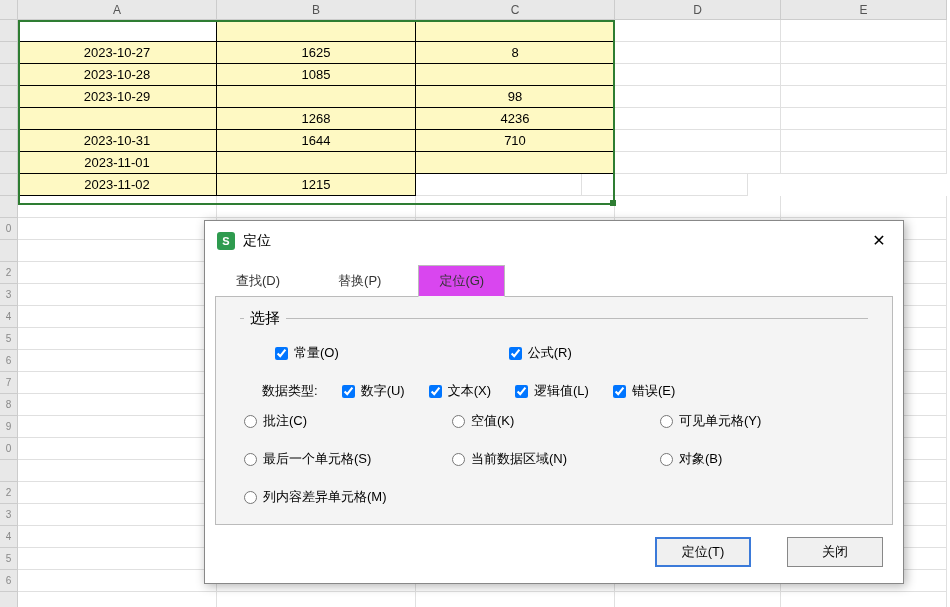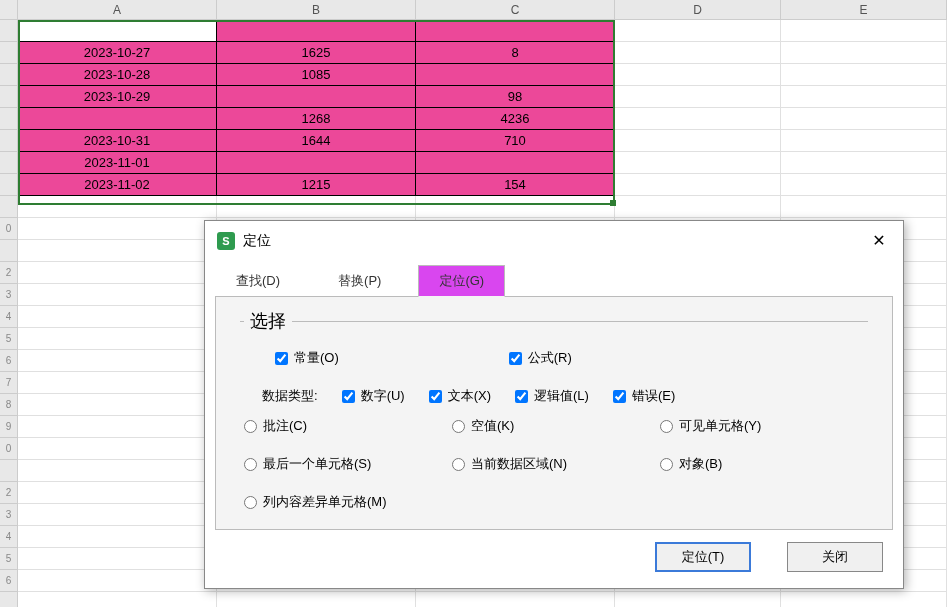--- a/index.html
+++ b/index.html
@@ -61,21 +61,21 @@
     .sel-block {
       position: absolute;
       top: 0;
       left: 0;
       width: 597px;
       height: 185px;
       pointer-events: none;
       border: 2px solid #2e7d32;
     }
     .sel-cell {
-      background: #ec4899;
+      background: #fef9c3;
       border-right: 1px solid #000;
       border-bottom: 1px solid #000;
     }
     .sel-cell.first-active { background: #fff; }
     .sel-handle {
       position: absolute;
       width: 6px; height: 6px;
       background: #2e7d32;
       right: -3px;
       bottom: -3px;
@@ -141,21 +141,21 @@
       border-top: none;
     }
     fieldset.sel-group {
       border: none;
       border-top: 1px solid #bbb;
       padding: 10px 4px 0 4px;
       margin: 0;
     }
     fieldset.sel-group legend {
       padding: 0 6px;
-      font-size: 18px;
+      font-size: 15px;
     }
     .opt-row {
       display: flex;
       align-items: center;
       gap: 6px;
       margin: 6px 0;
     }
     .indent1 { margin-left: 18px; padding-left: 13px; }
     .grid3 {
       display: grid;
@@ -284,21 +284,20 @@
         <div class="cell-row">
           <div class="cell col-A sel-cell">2023-11-01</div>
           <div class="cell col-B sel-cell"></div>
           <div class="cell col-C sel-cell"></div>
           <div class="cell col-D"></div>
           <div class="cell col-E"></div>
         </div>
         <div class="cell-row">
           <div class="cell col-A sel-cell">2023-11-02</div>
           <div class="cell col-B sel-cell">1215</div>
-          <div class="cell col-C sel-cell">154</div>
           <div class="cell col-D"></div>
           <div class="cell col-E"></div>
         </div>
         <div class="cell-row">
           <div class="cell col-A"></div>
           <div class="cell col-B"></div>
           <div class="cell col-C"></div>
           <div class="cell col-D"></div>
           <div class="cell col-E"></div>
         </div>

